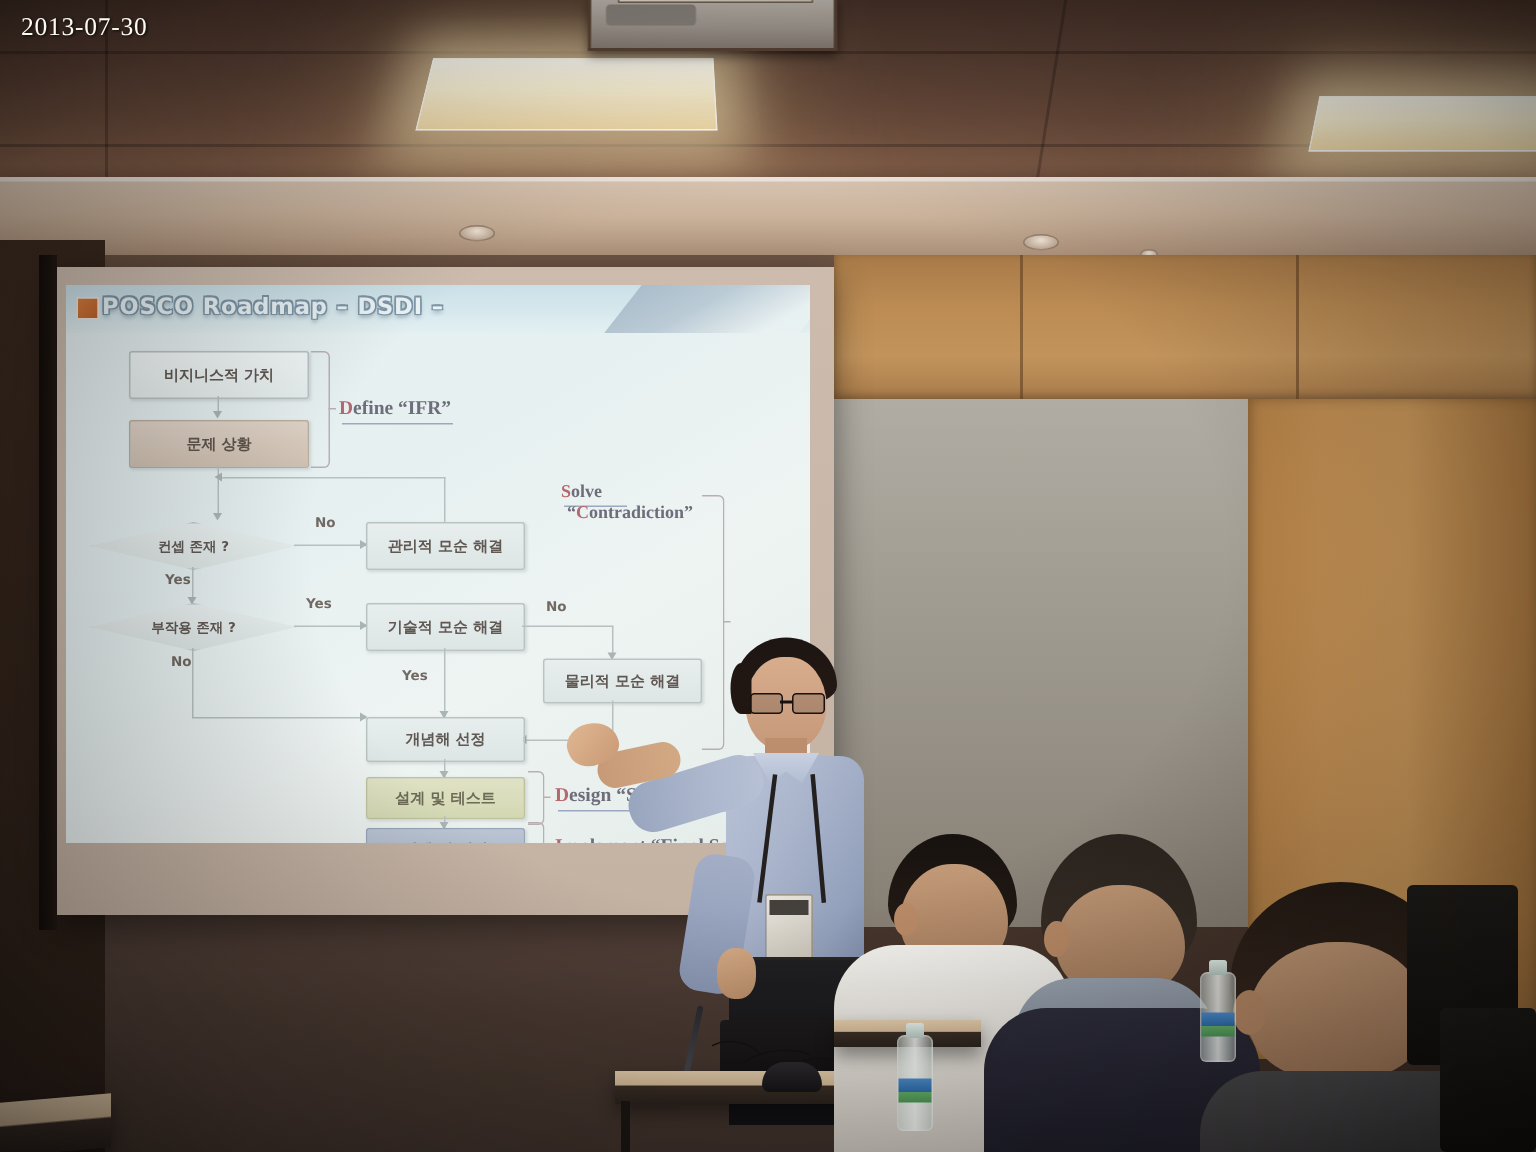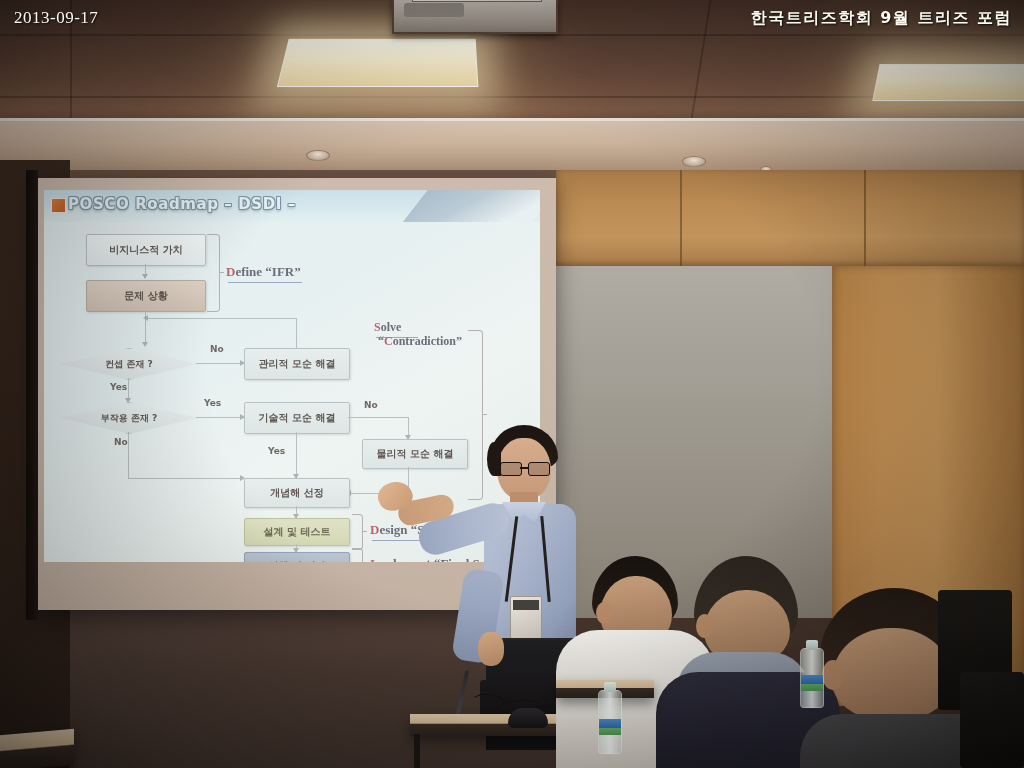--- a/index.html
+++ b/index.html
@@ -578,16 +578,15 @@
   <div class="bottle" style="left:598px;top:690px;">
     <div class="bottle-cap"></div>
     <div class="bottle-label"></div>
   </div>
   <div class="bottle" style="left:800px;top:648px;height:58px;">
     <div class="bottle-cap"></div>
     <div class="bottle-label" style="top:26px;"></div>
   </div>
 
   <div class="vignette"></div>
-  <div class="stamp stamp-date">2013-09-17</div>
-  <div class="stamp stamp-title">한국트리즈학회 9월 트리즈 포럼</div>
+  <div class="stamp stamp-date">2013-07-30</div>
 
 </div>
 
 </body></html>

